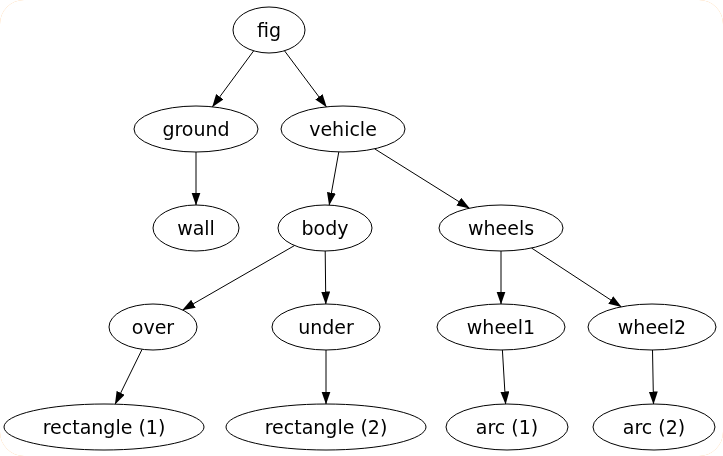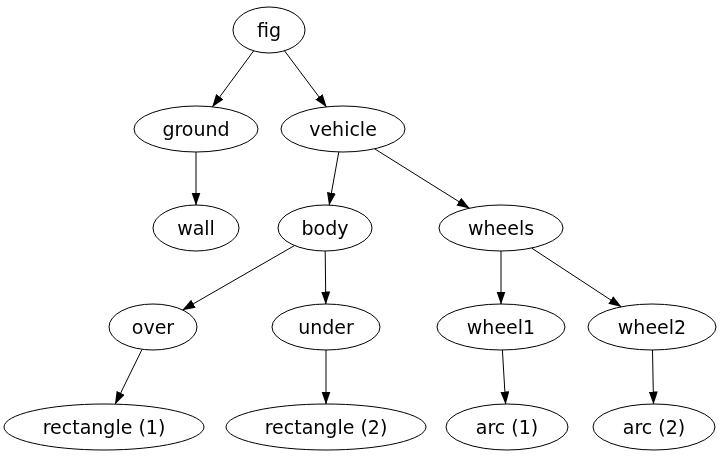--- a/index.html
+++ b/index.html
@@ -7,20 +7,21 @@
     padding: 0;
     background: #ffffff;
   }
   #canvas-wrap {
     position: relative;
     width: 723px;
     height: 456px;
     background: #fdba74;
     overflow: hidden;
     font-family: "DejaVu Sans", sans-serif;
+    border-radius: 24px;
   }
   svg text {
     font-family: "DejaVu Sans", sans-serif;
     fill: #000000;
   }
 </style>
 </head>
 <body>
 
 <div id="canvas-wrap"><svg viewBox="0 0 723 456" width="723" height="456" style="background: rgb(255, 255, 255);">

